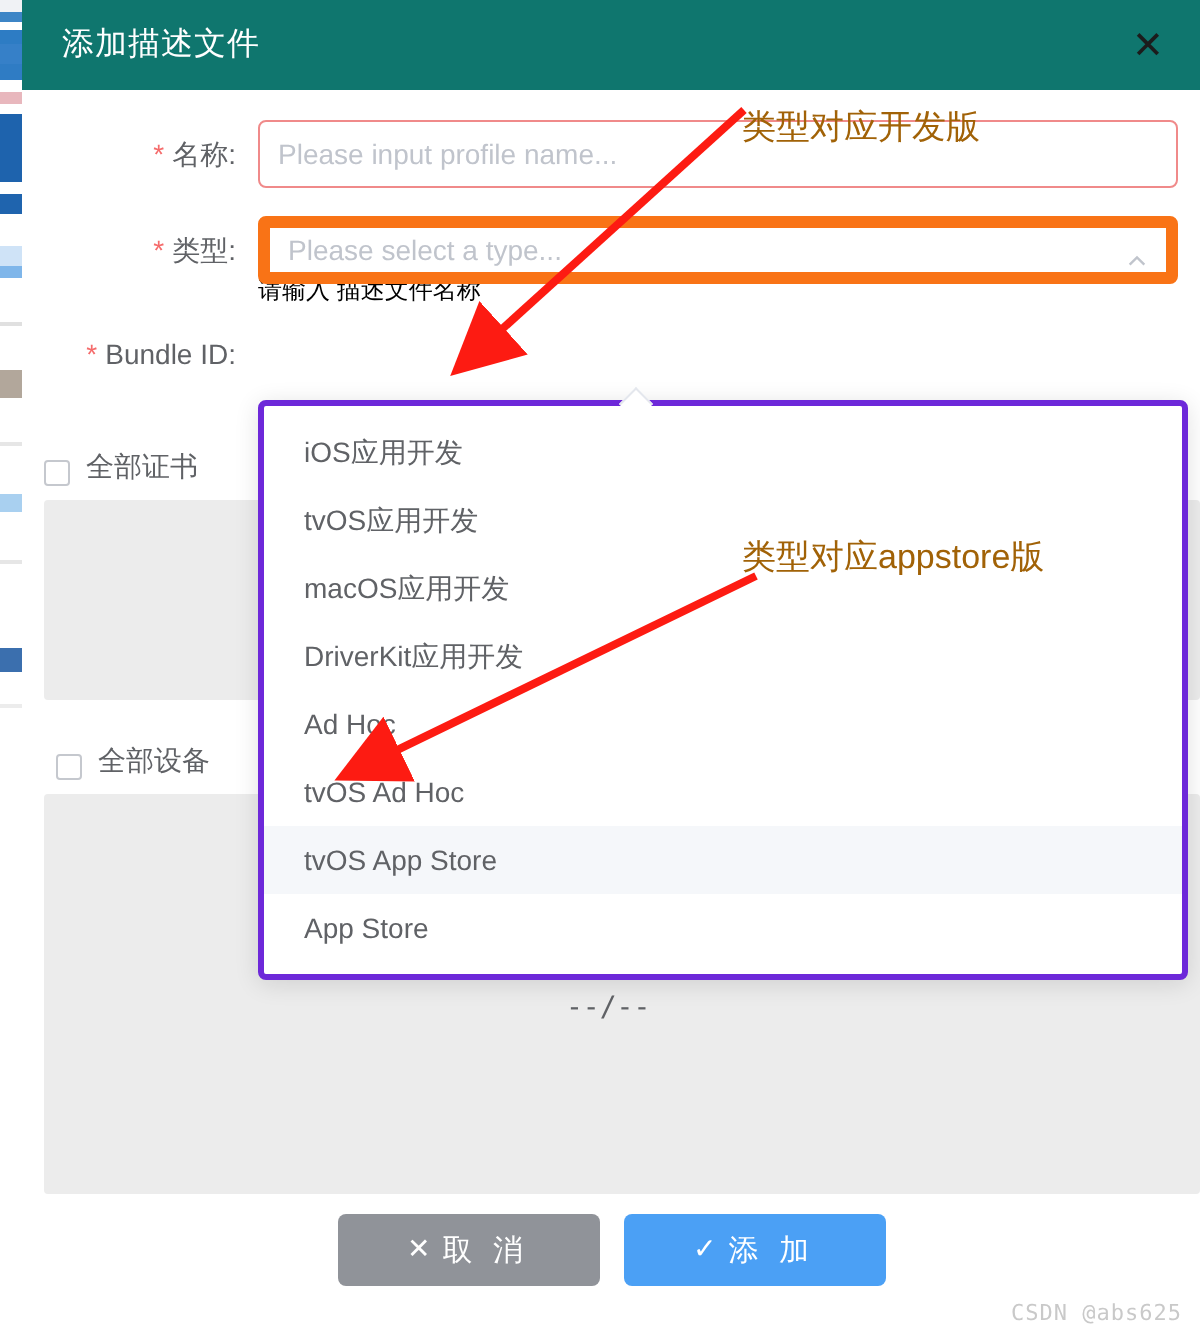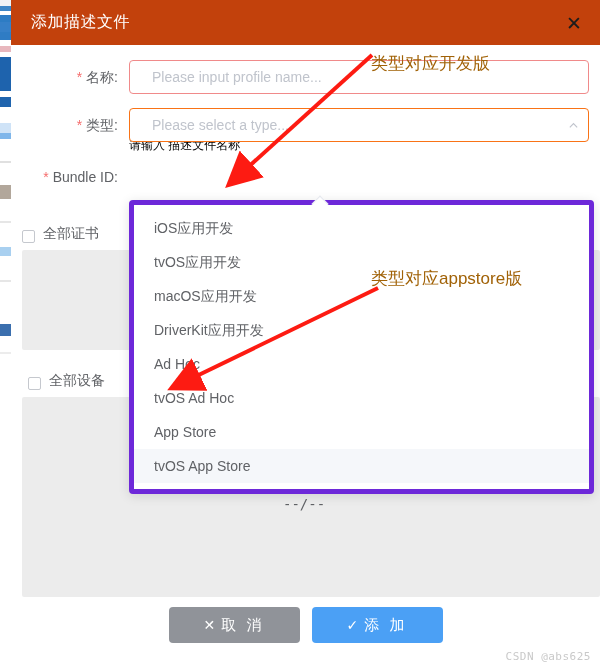--- a/index.html
+++ b/index.html
@@ -56,21 +56,21 @@
 
   
   .dialog {
     position: absolute; left: 11px; top: 0;
     width: 589px; height: 669px;
     background: #ffffff;
   }
   .titlebar {
     position: absolute; left: 0; top: 0;
     width: 589px; height: 45px;
-    background: #c2410c;
+    background: #0f766e;
     display: flex; align-items: center;
   }
   .title-text {
     margin-left: 20px;
     color: #ffffff;
     font-size: 16px;
     letter-spacing: 0.5px;
   }
   .close-btn {
     position: absolute; right: 14px; top: 11px;
@@ -101,27 +101,27 @@
     white-space: nowrap;
   }
   .star { color: #f56c6c; margin-right: 4px; }
 
   .field {
     margin-left: 11px;
     height: 34px;
     border-radius: 4px;
     background: #fff;
     display: flex; align-items: center;
-    padding: 0 22px;
+    padding: 0 9px;
     font-size: 14px;
     color: #c0c4cc;
     position: relative;
   }
   .field.name  { width: 460px; border: 1px solid #f08a8a; }
-  .field.type  { width: 460px; border: 1px solid #f97316; }
+  .field.type  { width: 460px; border: 6px solid #f97316; }
 
   .err-text {
     position: absolute;
     left: 118px; top: 92px;
     font-size: 12px;
     color: #000000;
   }
   .caret-up {
     position: absolute; right: 10px; top: 11px;
     width: 10px; height: 10px;
@@ -153,21 +153,21 @@
     color: #606266;
     font-family: "DejaVu Sans Mono", monospace;
   }
 
   
   .dropdown {
     position: absolute;
     left: 118px; top: 155px;
     width: 465px;
     background: #ffffff;
-    border: 5px solid #6d28d9;
+    border: 3px solid #6d28d9;
     border-radius: 4px;
     box-shadow: 0 2px 12px 0 rgba(0,0,0,.12);
     padding: 6px 0;
     z-index: 40;
   }
   .dd-item {
     height: 34px;
     line-height: 34px;
     padding: 0 20px;
     font-size: 14px;
@@ -330,22 +330,22 @@
       <div class="dashtext" style="left:272px; top:451px;">--/--</div>
 
       <div class="dropdown">
         <div class="dd-arrow-top"></div>
         <div class="dd-item">iOS应用开发</div>
         <div class="dd-item">tvOS应用开发</div>
         <div class="dd-item">macOS应用开发</div>
         <div class="dd-item">DriverKit应用开发</div>
         <div class="dd-item">Ad Hoc</div>
         <div class="dd-item">tvOS Ad Hoc</div>
+        <div class="dd-item hl">tvOS App Store</div>
         <div class="dd-item">App Store</div>
-        <div class="dd-item hl">tvOS App Store</div>
       </div>
 
     </div>
 
     <div class="footer">
       <button class="btn btn-cancel">
         <span class="gi">✕</span>
         <span>取 消</span>
       </button>
       <button class="btn btn-add">

